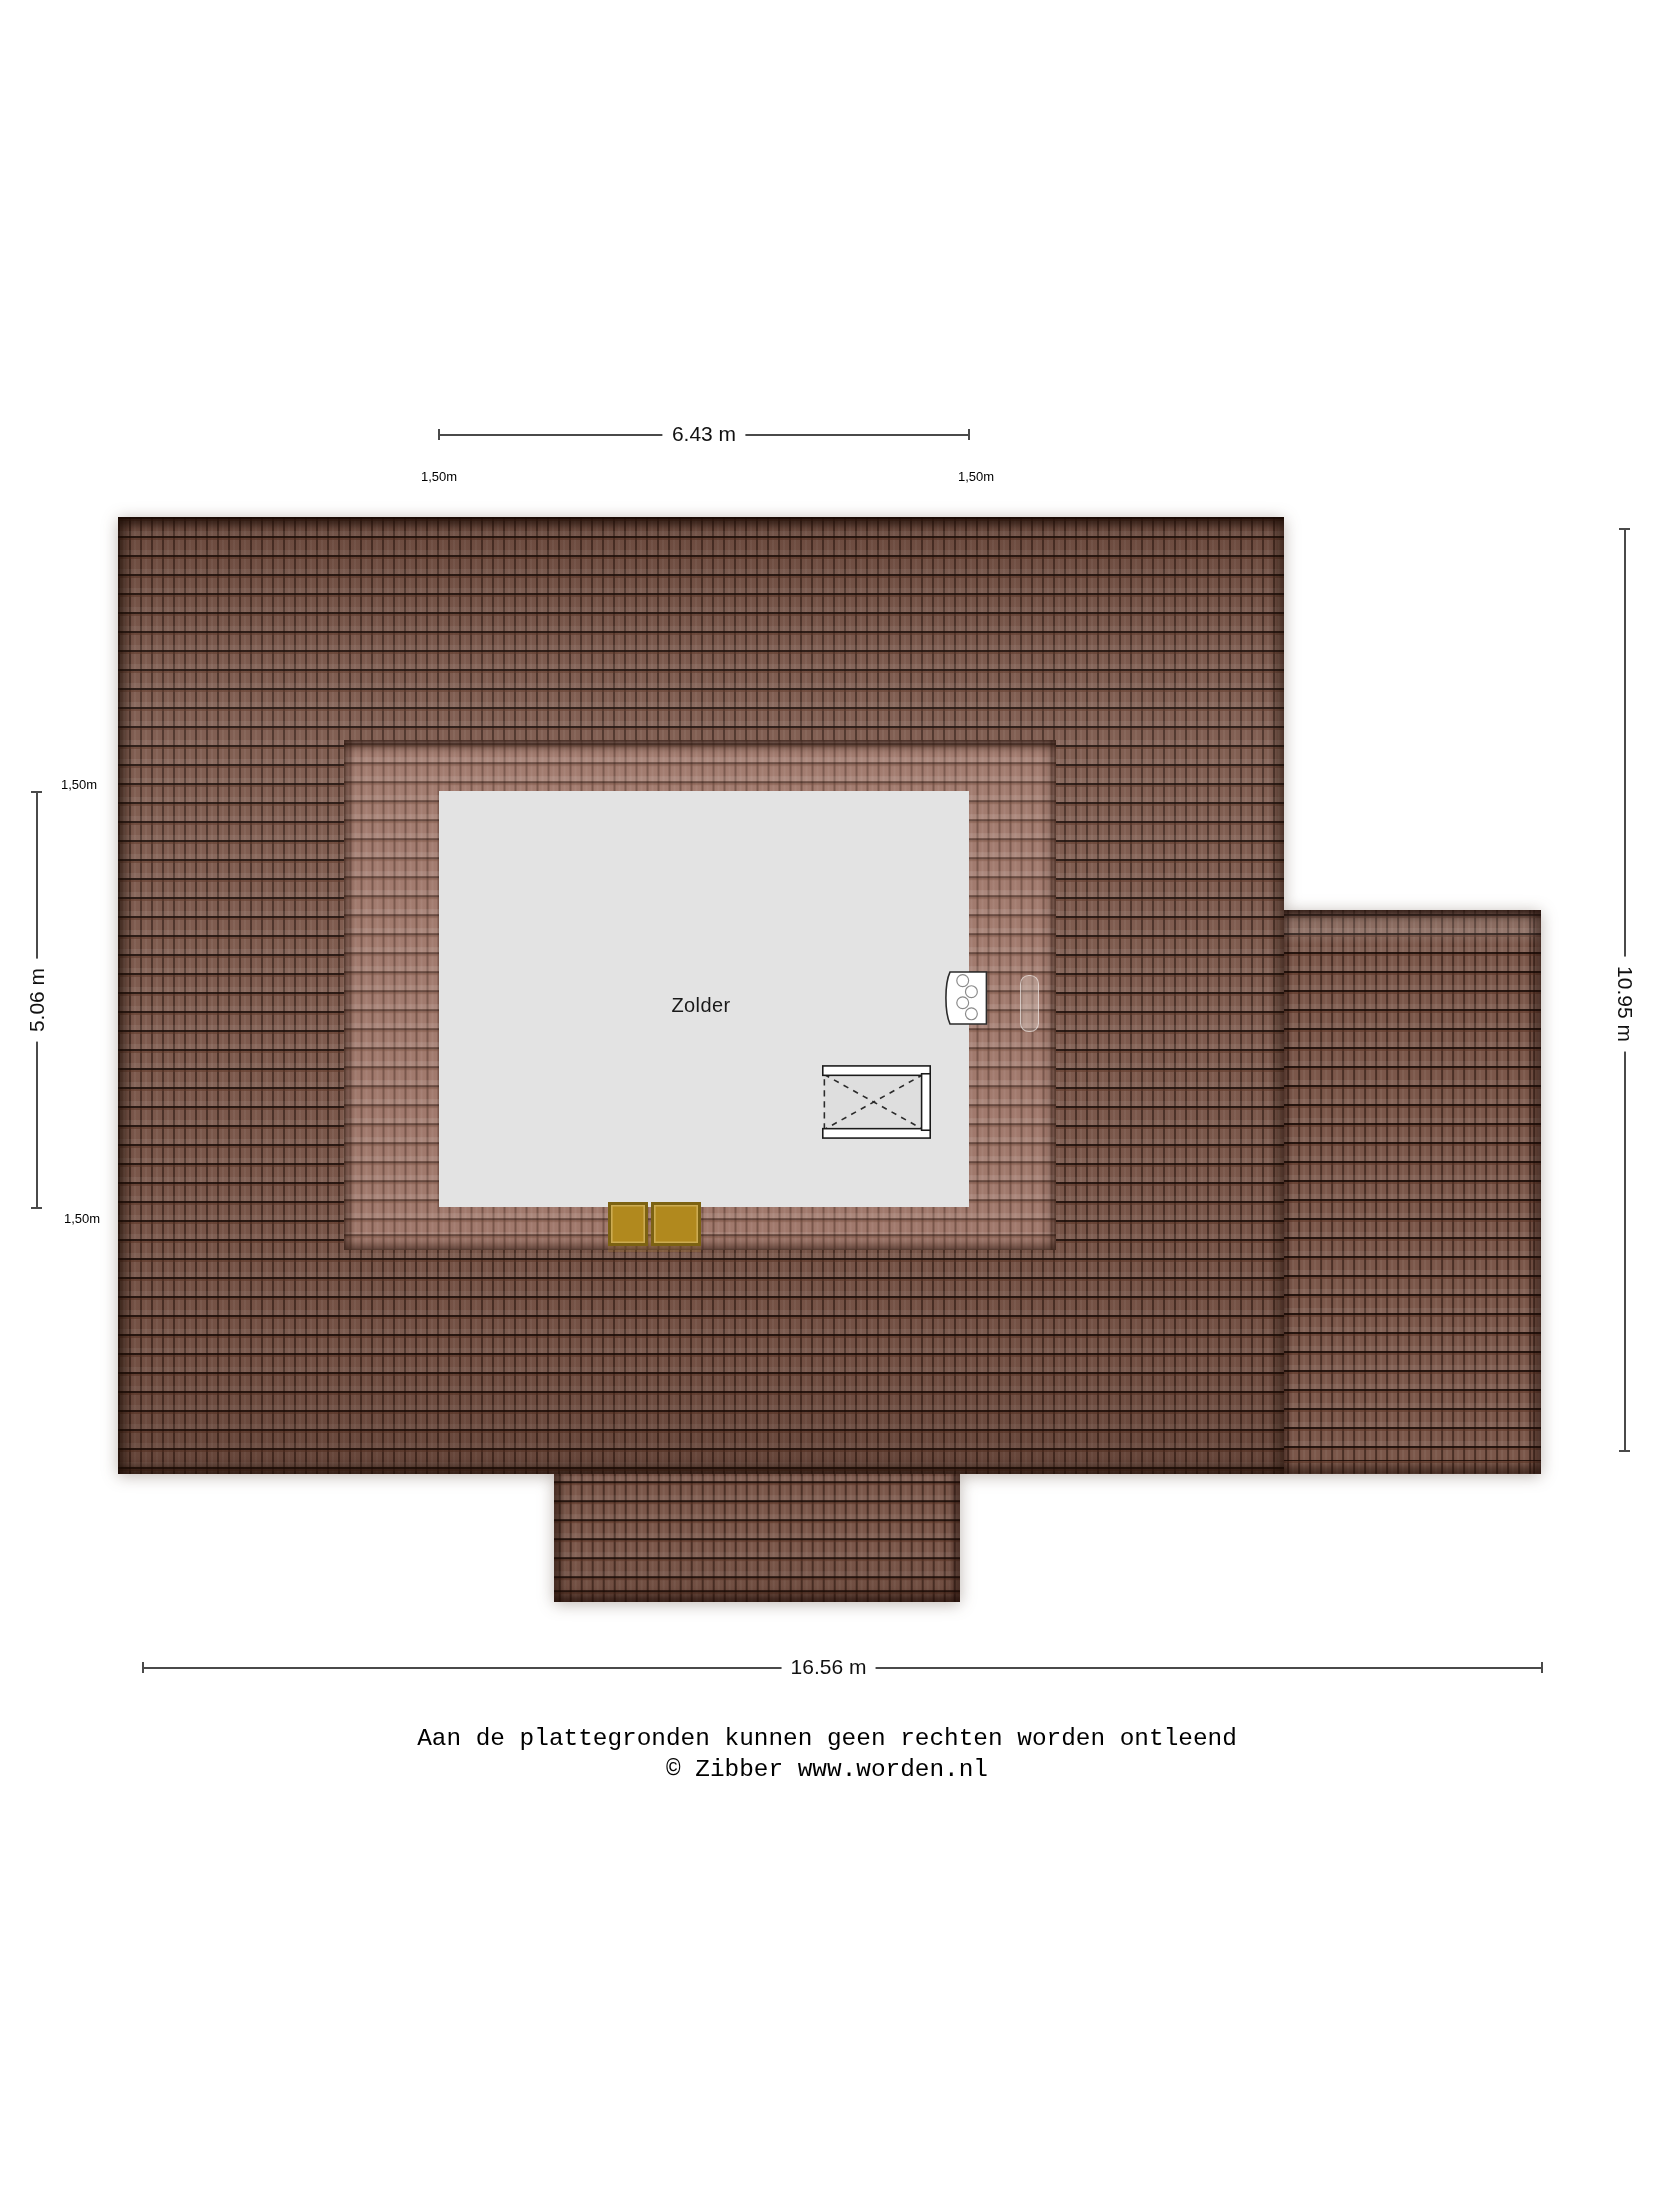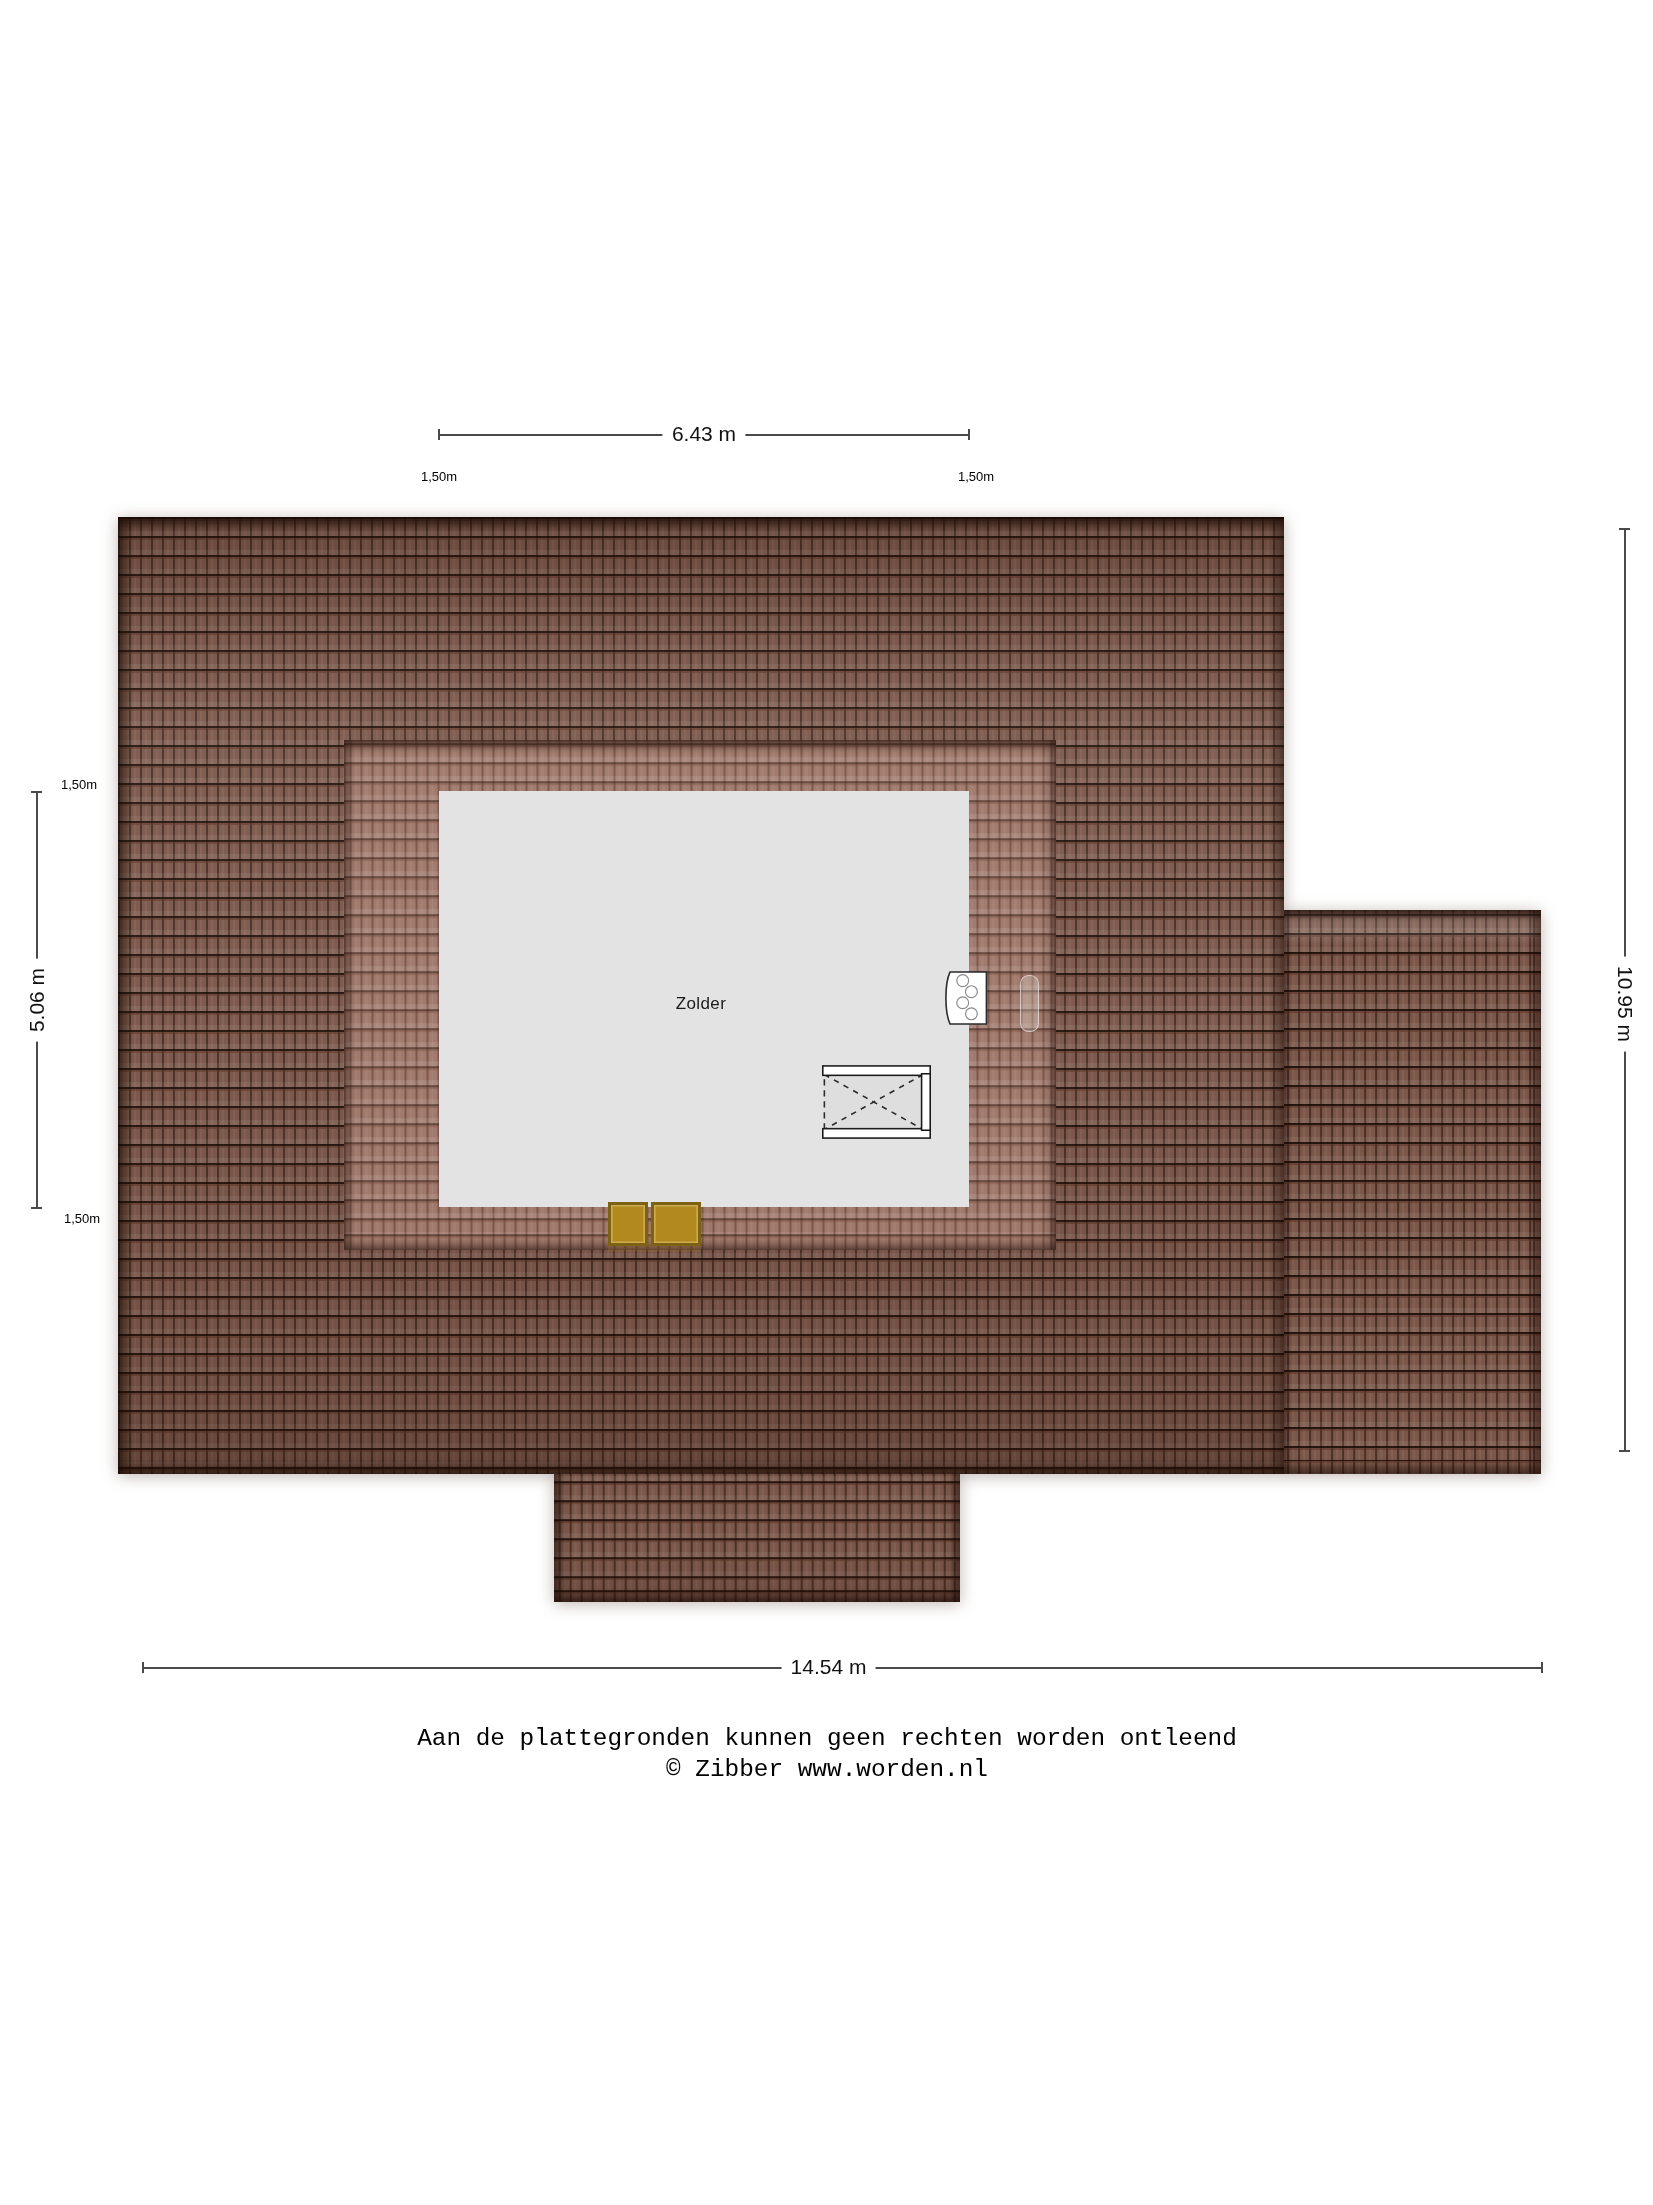--- a/index.html
+++ b/index.html
@@ -77,21 +77,21 @@
       inset 0 11px 6.3px -3.2px rgba(40,20,12,.55),
       inset 0 -9.5px 6.3px -3.2px rgba(40,20,12,.45),
       inset 9.5px 0 6.3px -3.2px rgba(40,20,12,.40),
       inset -9.5px 0 6.3px -3.2px rgba(40,20,12,.40),
       inset 0 0 0 1.6px rgba(60,30,20,.30);
     background-image:linear-gradient(180deg, rgba(255,255,255,.06), rgba(255,255,255,.03));
   }
 
   #room{left:439px;top:791px;width:530px;height:416px;background:#e3e3e3;}
   #room-label{position:absolute;left:262px;top:203px;transform:translateX(-50%);
-    font-size:17px;color:#1a1a1a;letter-spacing:0.4px;white-space:nowrap;}
+    font-size:20px;color:#1a1a1a;letter-spacing:0.4px;white-space:nowrap;}
 
   
   #staircase{left:822px;top:1065px;width:109px;height:74px;}
   #boiler{left:939px;top:971px;width:49px;height:54px;}
   #vent-pipe{left:1020px;top:975px;width:17.3px;height:55px;border-radius:8.7px;
     background:rgba(235,225,218,.28);border:0.8px solid rgba(252,250,248,.55);}
   .skylight{position:absolute;background:#b1891e;border:3.2px solid #7c6212;box-sizing:border-box;
     box-shadow:inset 0 0 0 1.6px rgba(255,235,180,.35);}
   #skylight-left{left:608px;top:1202px;width:40px;height:44px;}
   #skylight-right{left:651px;top:1202px;width:50px;height:44px;}
@@ -135,21 +135,21 @@
     <span class="dim-label">5.06 m</span>
   </div>
   <span class="flank-label" style="left:79px;top:784px;">1,50m</span>
   <span class="flank-label" style="left:82px;top:1218px;">1,50m</span>
 
   <div id="dim-right" class="dim dim-v">
     <span class="dim-label">10.95 m</span>
   </div>
 
   <div id="dim-bottom" class="dim dim-h">
-    <span class="dim-label">14.54 m</span>
+    <span class="dim-label">16.56 m</span>
   </div>
 
   <div id="roof-group">
     <div id="roof-main" class="abs tiles">
         <div class="shade"></div>
       </div>
     <div id="roof-ext" class="abs tiles">
         <div class="shade"></div>
       </div>
     <div id="roof-prot" class="abs tiles">

